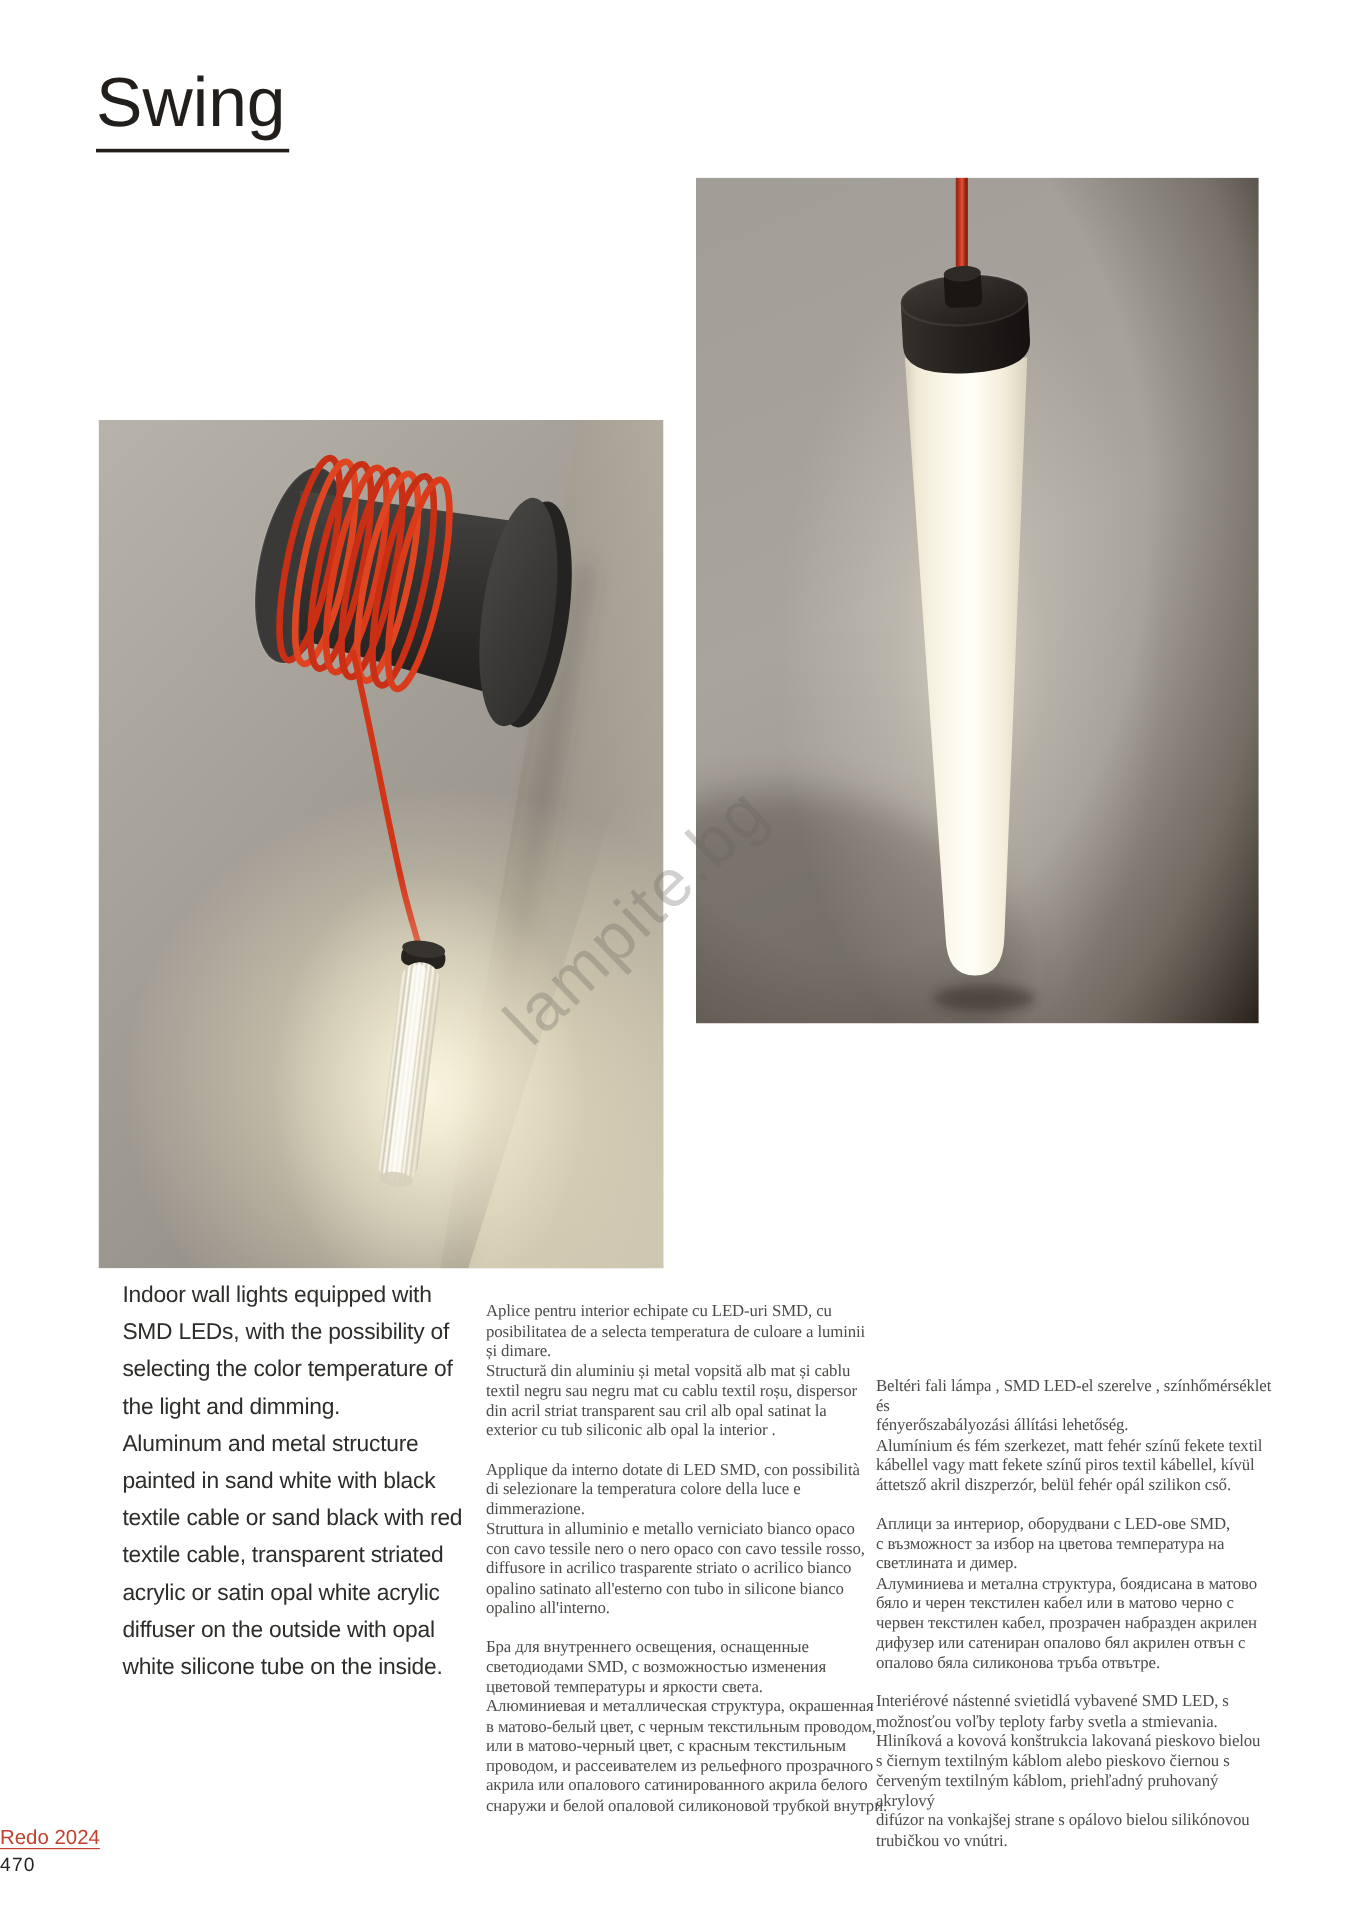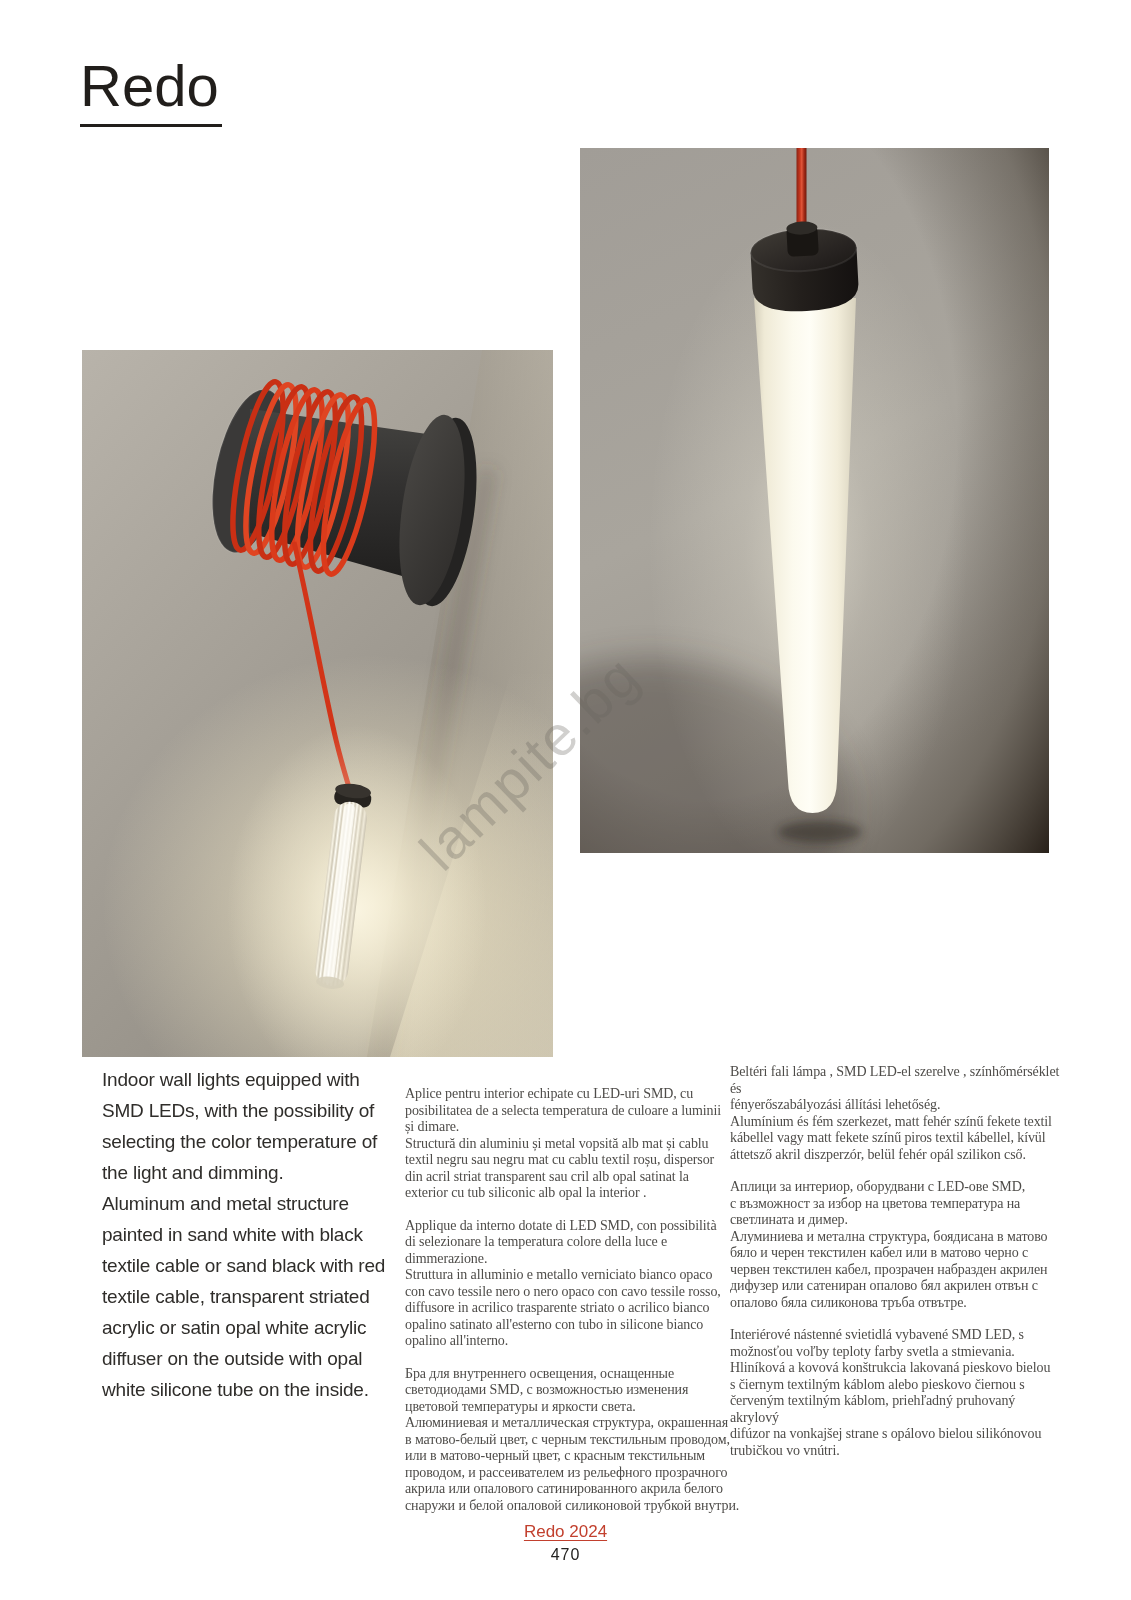--- a/index.html
+++ b/index.html
@@ -11,35 +11,35 @@
   .photo{position:absolute;overflow:hidden;}
   .photo svg{display:block;}
   .photo-left{left:82px;top:350px;width:471px;height:707px;}
   .photo-right{left:580px;top:148px;width:469px;height:705px;}
   .desc-en{position:absolute;left:80px;top:1064px;width:332px;font-size:19px;line-height:31px;
            color:#2f2d2a;letter-spacing:-0.2px;white-space:pre-line;margin-left:22px;}
   .col{position:absolute;width:336px;font-size:14px;line-height:16.5px;color:#4e4c49;
        letter-spacing:-0.1px;font-family:Liberation Serif, serif;}
   .col p{margin:0 0 16px 0;white-space:pre-line;}
   .col-2{left:405px;top:1086px;}
-  .col-3{left:730px;top:1064px;}
-  .footer{position:absolute;left:0;right:0;top:1522px;text-align:center;}
+  .col-3{left:730px;top:1148px;}
+  .footer{position:absolute;left:0;right:0;top:1522px;text-align:left;}
   .brand{color:#c2402e;font-size:17px;font-weight:500;text-decoration:underline;
          text-underline-offset:3px;display:inline-block;cursor:pointer;}
   .pageno{margin-top:4px;font-size:16px;color:#232220;font-weight:500;letter-spacing:1px;}
   .watermark{position:absolute;left:452px;top:818px;transform-origin:left bottom;
              transform:rotate(-44deg);font-size:56px;color:rgba(104,99,92,0.30);
              letter-spacing:2px;z-index:10;pointer-events:none;font-weight:400;}
 </style>
 </head>
 <body>
 
 <div class="page">
 
-  <div class="title">Redo</div>
+  <div class="title">Swing</div>
 
   <div class="photo photo-left">
     <svg width="471" height="707" viewBox="0 0 471 707" xmlns="http://www.w3.org/2000/svg">
       <defs>
         <linearGradient id="wallL" x1="0" y1="0" x2="0.7" y2="1">
           <stop offset="0" stop-color="#b8b3aa"></stop>
             <stop offset="0.5" stop-color="#a39e95"></stop>
           <stop offset="1" stop-color="#8f8a81"></stop>
         </linearGradient>
         <linearGradient id="sideWall" x1="0" y1="0" x2="1" y2="0">

